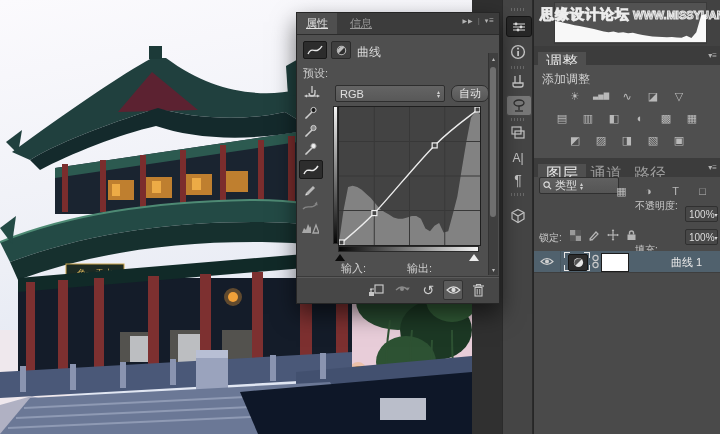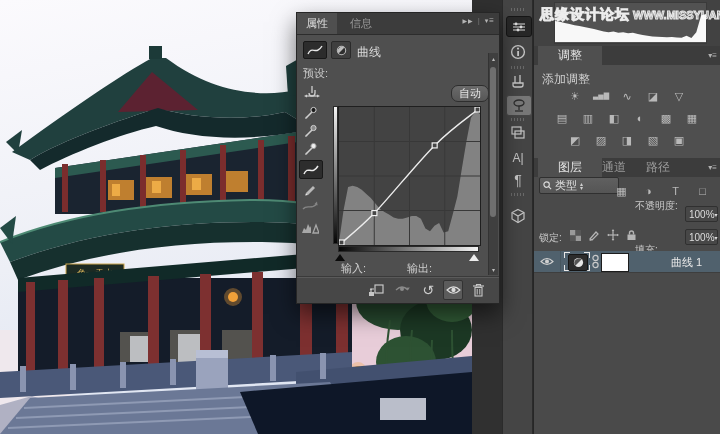--- a/index.html
+++ b/index.html
@@ -6,21 +6,21 @@
   .screen{position:relative;width:720px;height:434px;overflow:hidden;
     font-family:"Liberation Sans","DejaVu Sans",sans-serif;
     background:#3a3a3a;-webkit-user-select:none;user-select:none;}
   
   .photo{position:absolute;left:0;top:0;width:472px;height:434px;display:block;}
   .pasteboard{position:absolute;left:472px;top:0;width:30px;height:434px;background:#303030;}
   
   .props{position:absolute;left:296px;top:12px;width:204px;height:292px;background:#4f4f4f;
     border:1px solid #262626;box-shadow:0 10px 22px rgba(0,0,0,.55);box-sizing:border-box;font-size:11px;color:#d6d6d6;}
   .props-head{position:absolute;left:0;top:0;width:100%;height:21px;background:#3c3c3c;border-bottom:1px solid #2c2c2c;}
-  .ptab{position:absolute;top:0;height:21px;line-height:21px;padding:0 9px;font-size:11px;color:#9b9b9b;}
+  .ptab{position:absolute;top:0;height:21px;line-height:21px;padding:0 9px;font-size:11px;color:#9b9b9b;text-decoration:underline;}
   .ptab.active{background:#4f4f4f;color:#e2e2e2;}
   .head-icons{position:absolute;right:4px;top:3px;color:#b5b5b5;font-size:8px;letter-spacing:1px;display:flex;gap:4px;align-items:center;}
   .badge{position:absolute;width:24px;height:18px;background:#2c2c2c;border:1px solid #181818;border-radius:2px;
     display:flex;align-items:center;justify-content:center;box-sizing:border-box;}
   .badge.flat{background:#3f3f3f;border-color:#2a2a2a;}
   .rowlabel{position:absolute;color:#c9c9c9;}
   .select{position:absolute;height:17px;background:linear-gradient(#646464,#585858);border:1px solid #2e2e2e;border-radius:2px;
     box-sizing:border-box;display:flex;align-items:center;padding:0 4px;color:#e0e0e0;}
   .select .lbl{flex:1;font-size:11px;}
   .updn{display:flex;flex-direction:column;align-items:center;line-height:4px;font-size:6px;color:#cfcfcf;}
@@ -48,21 +48,21 @@
   .dico.dark{background:#282828;border:1px solid #161616;border-radius:3px;}
   .dico.lit{background:#787878;border:1px solid #474747;border-radius:3px;color:#2a2a2a;}
   
   .rightcol{position:absolute;left:533px;top:0;width:187px;height:434px;background:#424242;border-left:1px solid #262626;box-sizing:border-box;font-size:11px;color:#d6d6d6;}
   .histwm{position:absolute;left:20px;top:2px;width:153px;height:42px;background:#525252;border:1px solid #3a3a3a;box-sizing:border-box;}
   .wmtext{position:absolute;left:6px;top:6px;width:180px;white-space:nowrap;font-weight:bold;
     color:rgba(255,255,255,.30);-webkit-text-stroke:1px rgba(255,255,255,.85);}
   .wmtext .cn{font-size:14px;letter-spacing:1px;}
   .wmtext .en{font-size:11px;letter-spacing:0;}
   .tabrow{position:absolute;left:0;width:100%;height:19px;background:#3c3c3c;border-bottom:1px solid #2e2e2e;}
-  .rtab{position:absolute;top:0;height:19px;line-height:19px;padding:0 20px;font-size:12px;color:#9b9b9b;}
+  .rtab{position:absolute;top:6px;height:19px;line-height:19px;padding:0 8px;font-size:16px;color:#9b9b9b;}
   .rtab.active{background:#4f4f4f;color:#e2e2e2;}
   .pmenu{position:absolute;right:3px;top:5px;font-size:8px;color:#b0b0b0;}
   .adjbody{position:absolute;left:0;top:65px;width:100%;height:93px;background:#4f4f4f;}
   .adjrow{position:absolute;left:0;width:100%;display:flex;justify-content:center;gap:7px;}
   .aicon{width:19px;height:14px;line-height:14px;text-align:center;color:#b9b9b9;font-size:11px;}
   .layersbody{position:absolute;left:0;top:177px;width:100%;height:257px;background:#4a4a4a;}
   .fieldbox{position:absolute;height:17px;background:linear-gradient(#606060,#555);border:1px solid #303030;border-radius:2px;
     box-sizing:border-box;display:flex;align-items:center;padding:0 3px;gap:3px;color:#e0e0e0;}
   .valbox{position:absolute;height:16px;background:#474747;border:1px solid #303030;border-radius:2px;box-sizing:border-box;
     display:flex;align-items:center;justify-content:space-between;padding:0 3px;color:#dcdcdc;font-size:10px;}
@@ -426,20 +426,27 @@
       <svg width="18" height="15" viewBox="0 0 18 15">
           <g stroke="#cfcfcf" stroke-width="1.3" fill="none">
             <path d="M9,1 v7"></path>
             <path d="M6,8 c0,4 6,4 6,0 v-3"></path>
           </g>
           <polygon points="1,11 4,9.6 4,12.4" fill="#cfcfcf"></polygon>
           <polygon points="17,11 14,9.6 14,12.4" fill="#cfcfcf"></polygon>
           <line x1="3" y1="11" x2="15" y2="11" stroke="#cfcfcf" stroke-width="1.2"></line>
         </svg>
     </div>
+    <div class="select" style="left:38px;top:72px;width:110px">
+      <span class="lbl">RGB</span>
+      <span class="updn">
+          <span>▴</span>
+          <span>▾</span>
+        </span>
+    </div>
     <div class="btn" style="left:154px;top:72px;width:38px">自动</div>
 
     <div class="tool" style="left:2px;top:92px">
       <svg width="15" height="15" viewBox="0 0 15 15">
           <line x1="3" y1="12" x2="9" y2="6" stroke="#cfcfcf" stroke-width="1.6"></line>
           <circle cx="10.5" cy="4" r="2.6" fill="#1a1a1a" stroke="#cfcfcf" stroke-width="1"></circle>
           <polygon points="2,13 4.5,12 3,10.5" fill="#cfcfcf"></polygon>
         </svg>
     </div>
     <div class="tool" style="left:2px;top:110px">

